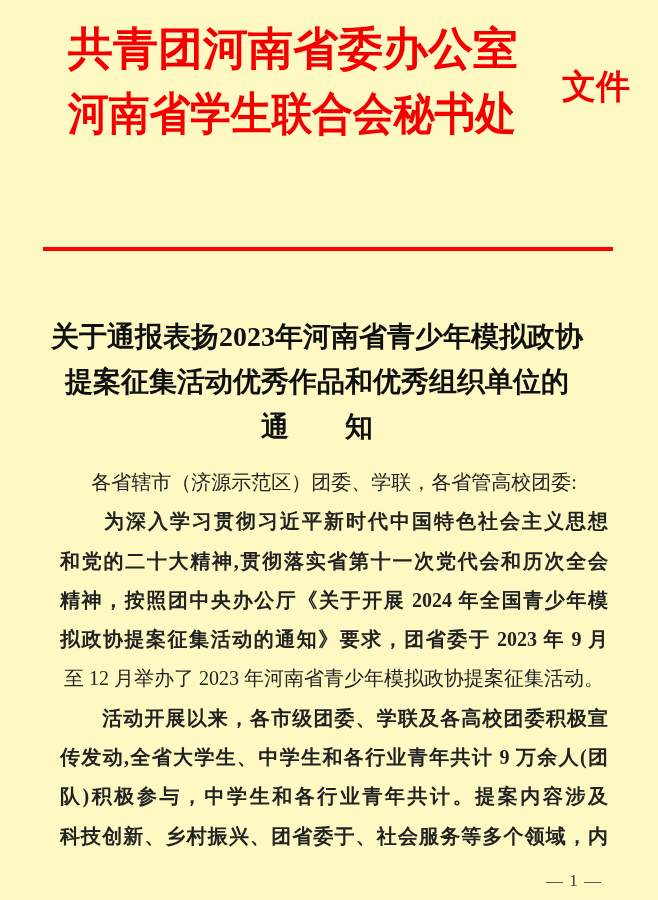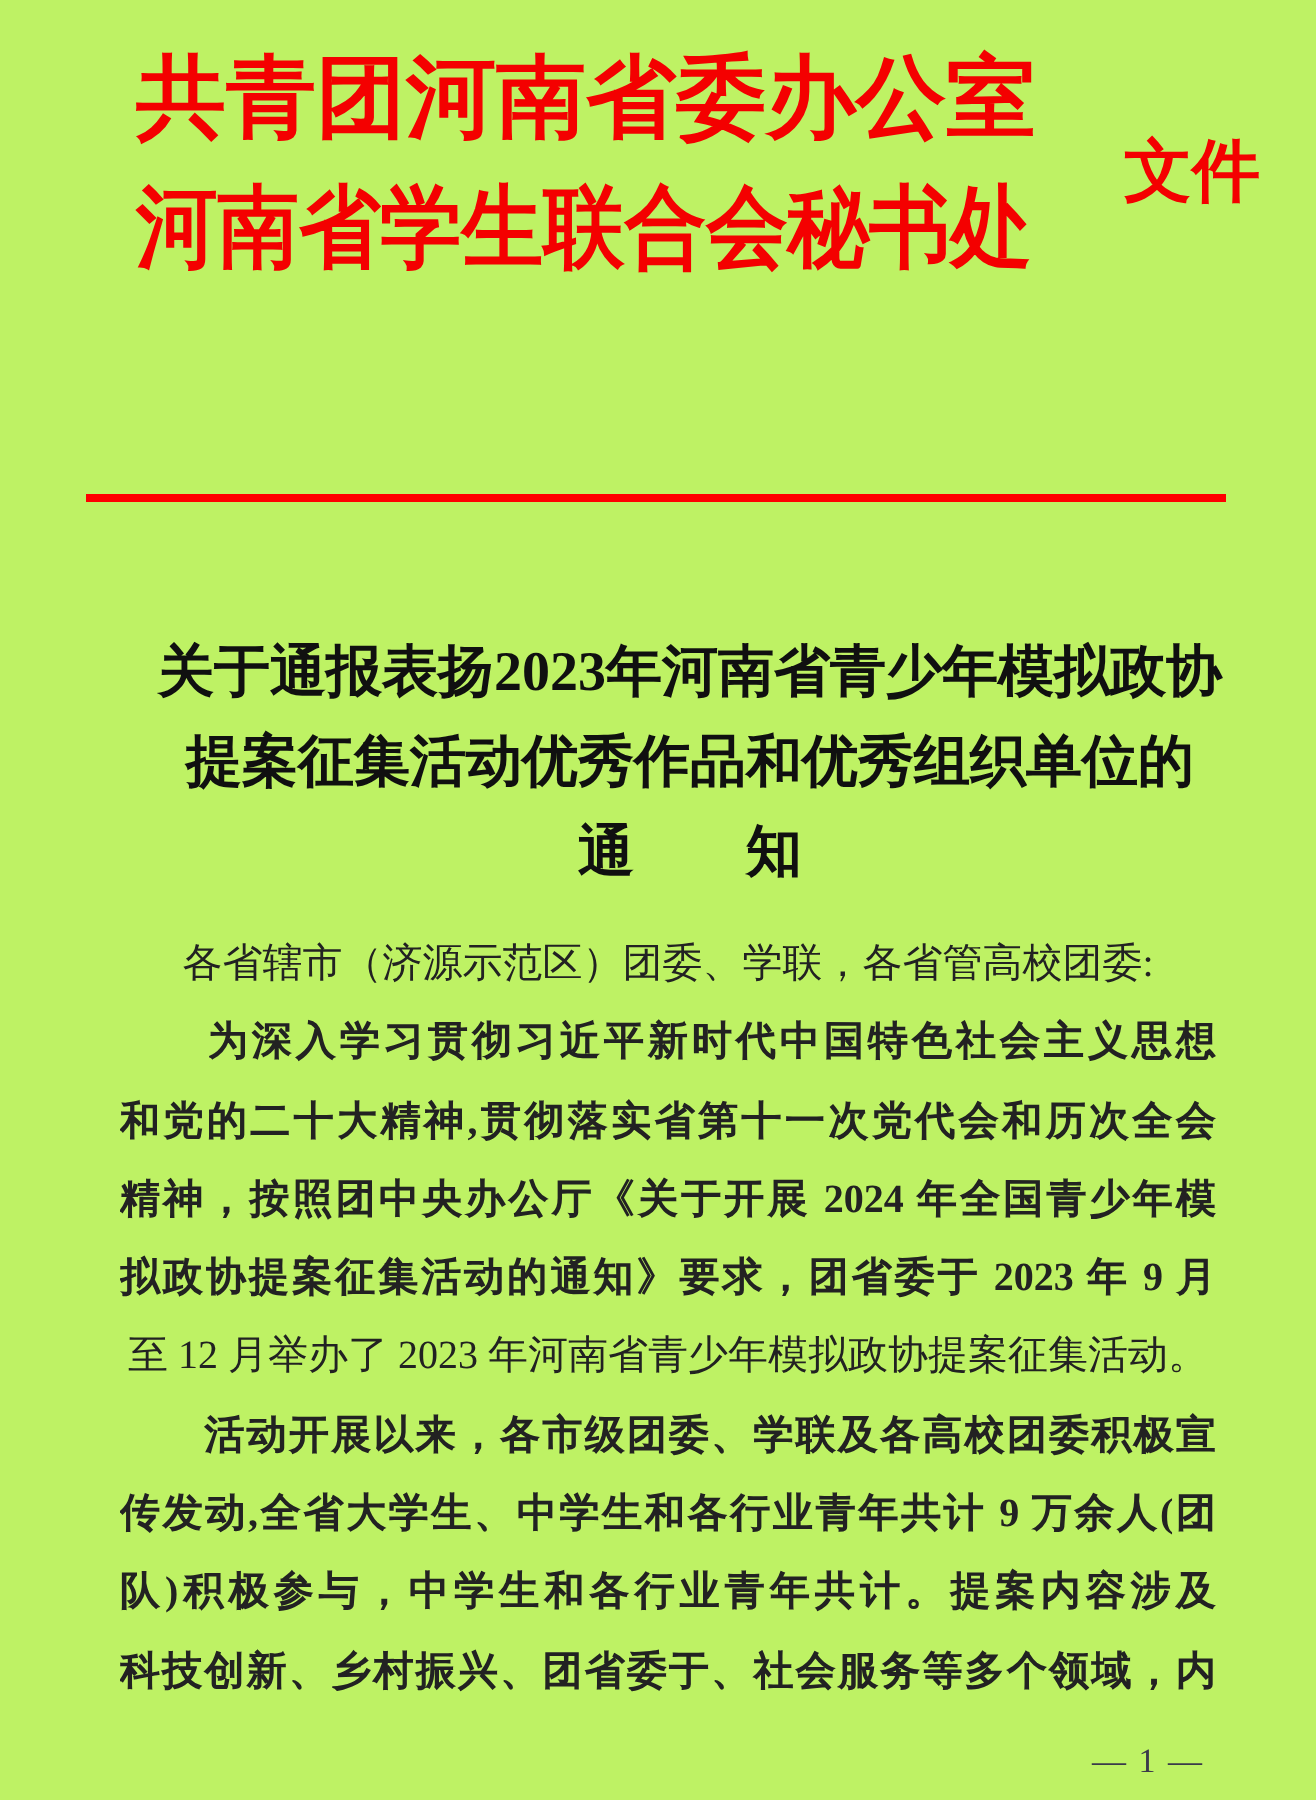--- a/index.html
+++ b/index.html
@@ -4,21 +4,21 @@
 <style>
   html, body {
     margin: 0;
     padding: 0;
     background: #ffffff;
   }
   .page {
     position: relative;
     width: 658px;
     height: 900px;
-    background: #bef264;
+    background: #fef9c3;
     overflow: hidden;
     font-family: "Liberation Serif", "DejaVu Serif", serif;
   }
   .org-line {
     position: absolute;
     left: 68px;
     font-size: 45px;
     font-weight: bold;
     line-height: 1;
     white-space: nowrap;
@@ -55,21 +55,21 @@
     position: absolute;
     left: 43px;
     top: 247px;
     width: 570px;
     height: 4px;
     background: var(--line-red, #ff0000);
   }
   .title {
     position: absolute;
     top: 314px;
-    left: 46px;
+    left: 18px;
     width: 598px;
     text-align: center;
     font-size: 28px;
     font-weight: bold;
     line-height: 45px;
     color: #101010;
   }
   .body-text {
     position: absolute;
     top: 463px;

